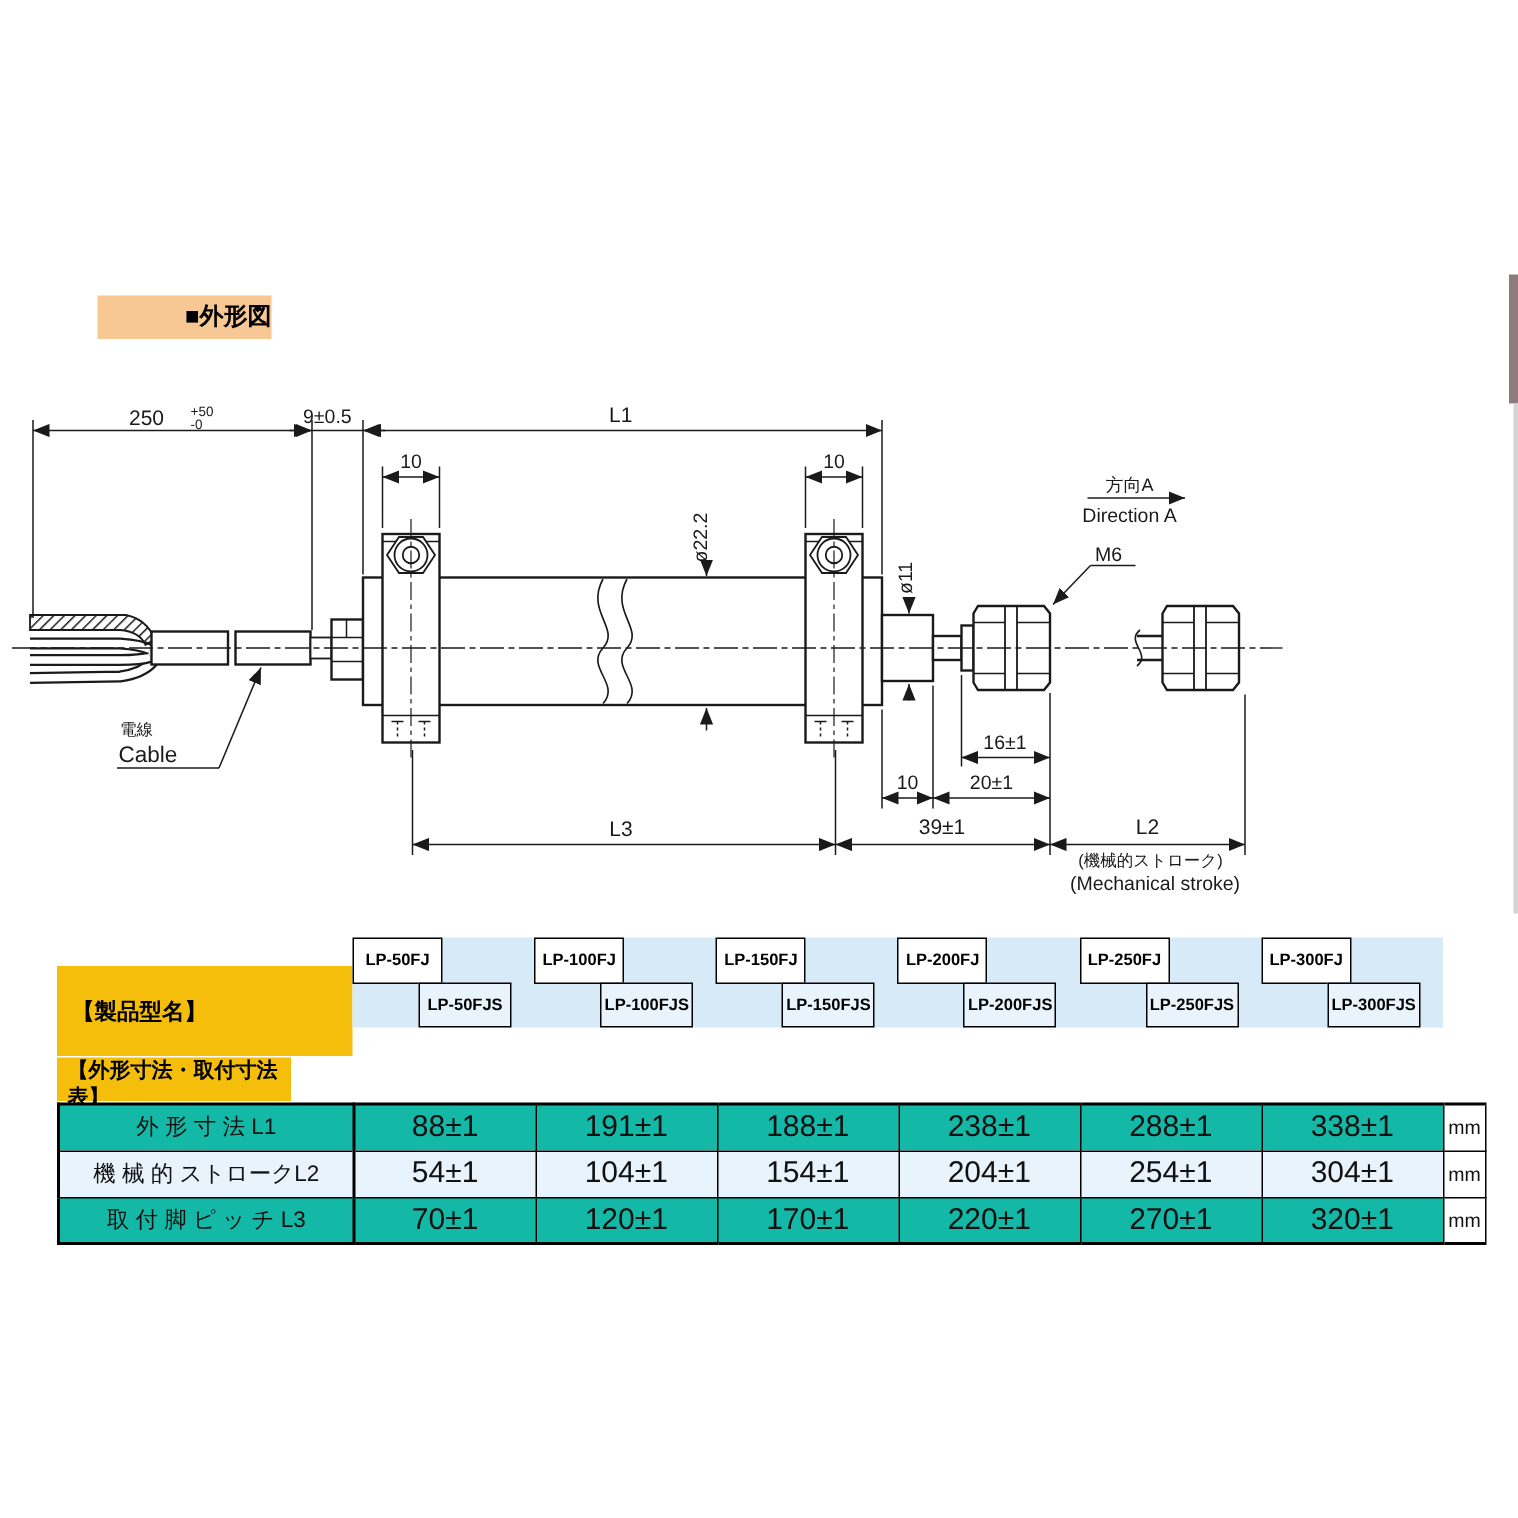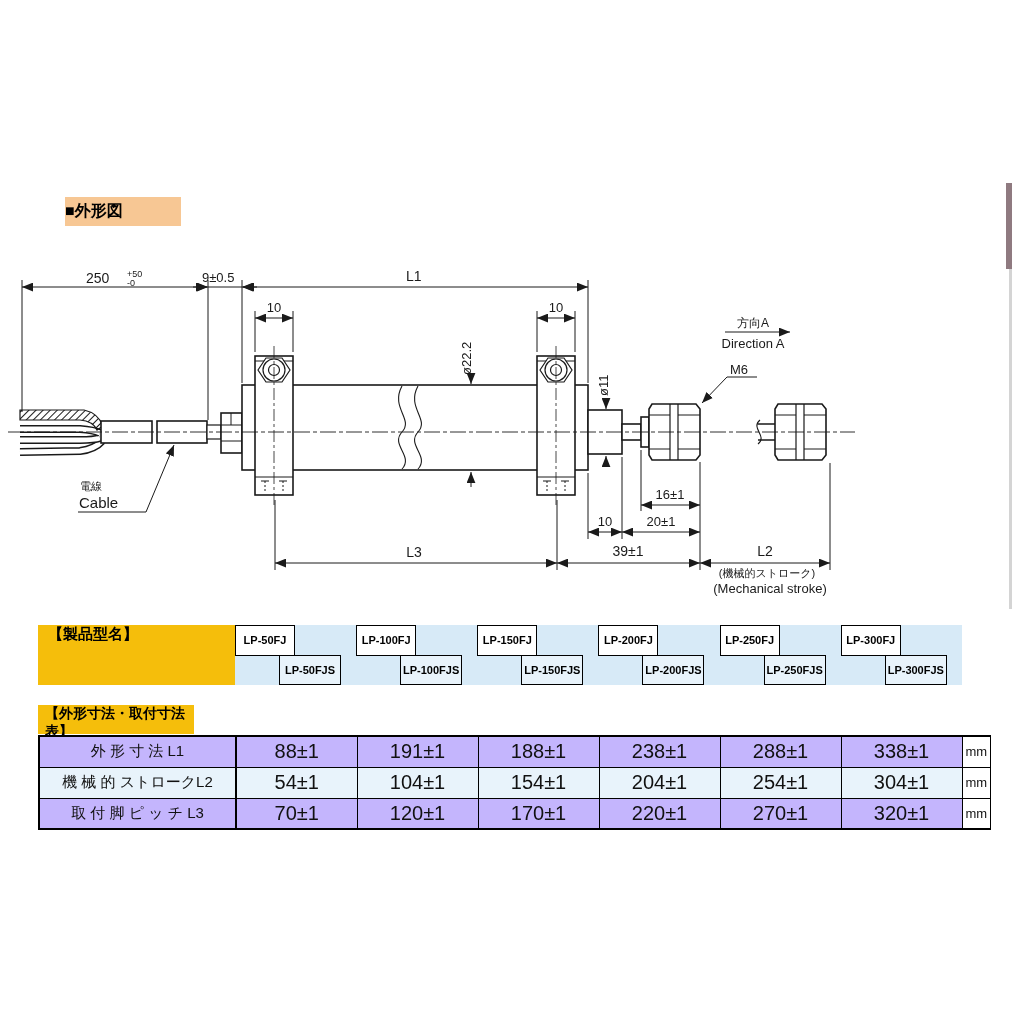--- a/index.html
+++ b/index.html
@@ -1,44 +1,44 @@
 <!DOCTYPE html>
 <html><head>
 <meta charset="utf-8">
 <style>
   html,body{margin:0;padding:0;background:#fff;}
   .page{position:relative;width:1012px;height:1012px;background:#ffffff;overflow:hidden;
         font-family:"Liberation Sans",sans-serif;color:#111;}
   .title-box{position:absolute;left:65px;top:197px;width:116px;height:29px;
-             background:#F7C794;display:flex;align-items:center;justify-content:flex-start;
+             background:#F7C794;display:flex;align-items:center;justify-content:flex-end;
              font-size:16px;font-weight:bold;color:#000;}
   svg text{font-family:"Liberation Sans",sans-serif;fill:#1a1a1a;font-size:14px;}
   svg .t13{font-size:13px;} svg .t12{font-size:12px;} svg .t11{font-size:11px;} svg .t9{font-size:9px;}
   svg .t15{font-size:15px;} svg .mid{text-anchor:middle;}
   .gold{background:#F5BE0B;color:#000;font-weight:bold;}
   .model-strip{position:absolute;left:235px;top:625px;width:727px;height:60px;background:#D7EAF7;display:flex;}
   .model-col{position:relative;width:121.16px;height:60px;flex:0 0 auto;}
   .fj-box,.fjs-box{position:absolute;box-sizing:border-box;border:1.6px solid #000;
         display:flex;align-items:center;justify-content:center;
         font-size:11px;font-weight:bold;color:#000;white-space:nowrap;}
   .fj-box{left:0;top:0;width:60px;height:30.5px;background:#fff;}
   .fjs-box{left:44px;top:29.5px;width:62px;height:30.5px;background:#E8F3FB;}
-  .model-label{position:absolute;left:38px;top:625px;width:197px;height:60px;display:flex;
-               align-items:flex-start;padding-left:10px;box-sizing:border-box;font-size:15px;}
+  .model-label{position:absolute;left:38px;top:644px;width:197px;height:60px;display:flex;
+               align-items:center;padding-left:10px;box-sizing:border-box;font-size:15px;}
   .dim-header{position:absolute;left:38px;top:705px;width:156px;height:29px;display:flex;
               align-items:flex-start;padding-left:7px;box-sizing:border-box;font-size:14px;}
   table.dim{position:absolute;left:38px;top:735px;border-collapse:collapse;table-layout:fixed;}
   table.dim td{box-sizing:border-box;border:1px solid #000;height:31px;font-size:20px;
                text-align:center;padding:0;}
   table.dim td.lbl{width:197px;border-left:2px solid #000;border-right:2px solid #000;font-size:15px;}
   table.dim td.val{width:121px;}
   table.dim td.unit{width:28px;background:#fff;font-size:13px;text-align:left;padding-left:3px;}
   table.dim tr:nth-child(1) td{border-top:2px solid #000;}
   table.dim tr:nth-child(3) td{border-bottom:2px solid #000;}
-  table.dim tr.dark td.lbl, table.dim tr.dark td.val{background:#c4b5fd;}
+  table.dim tr.dark td.lbl, table.dim tr.dark td.val{background:#14b8a6;}
   table.dim tr.lite td.lbl, table.dim tr.lite td.val{background:#E8F3FB;text-align:center;}
   .edge-dark{position:absolute;left:1006px;top:183px;width:6px;height:86px;background:#8f7a80;}
   .edge-lite{position:absolute;left:1009px;top:269px;width:3px;height:340px;background:#d4d4d4;}
 </style>
 </head>
 <body>
 
 <div class="page">
 
   <div class="title-box">

